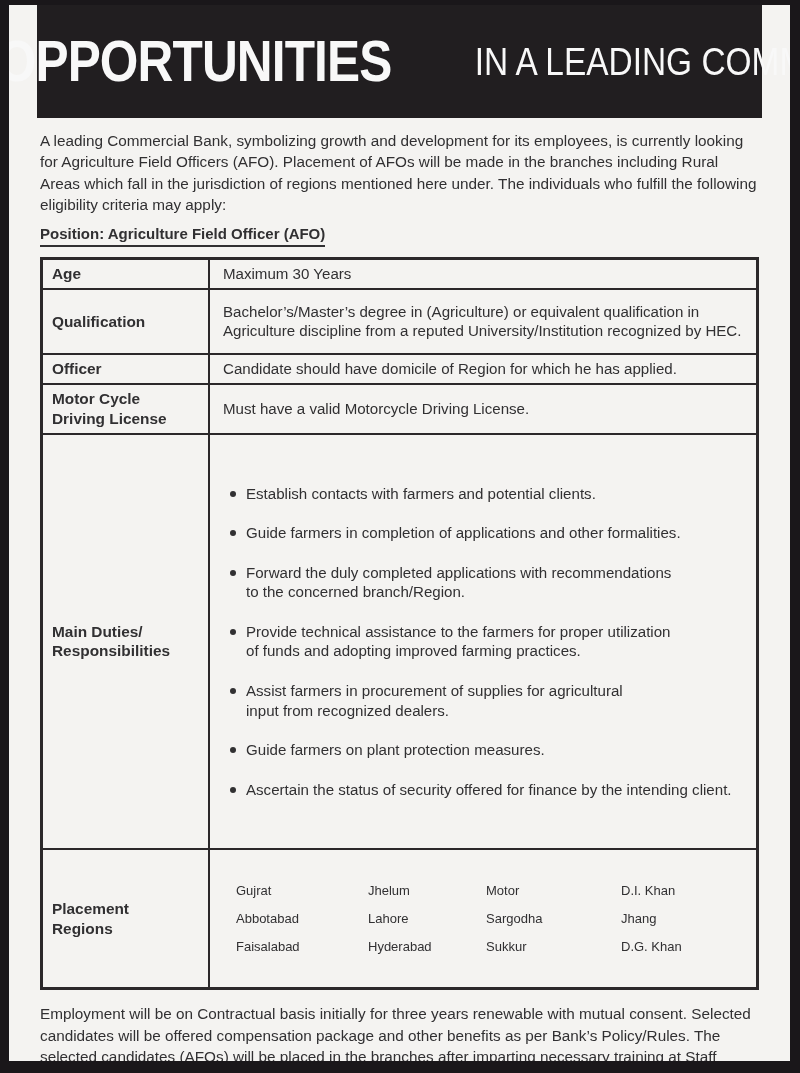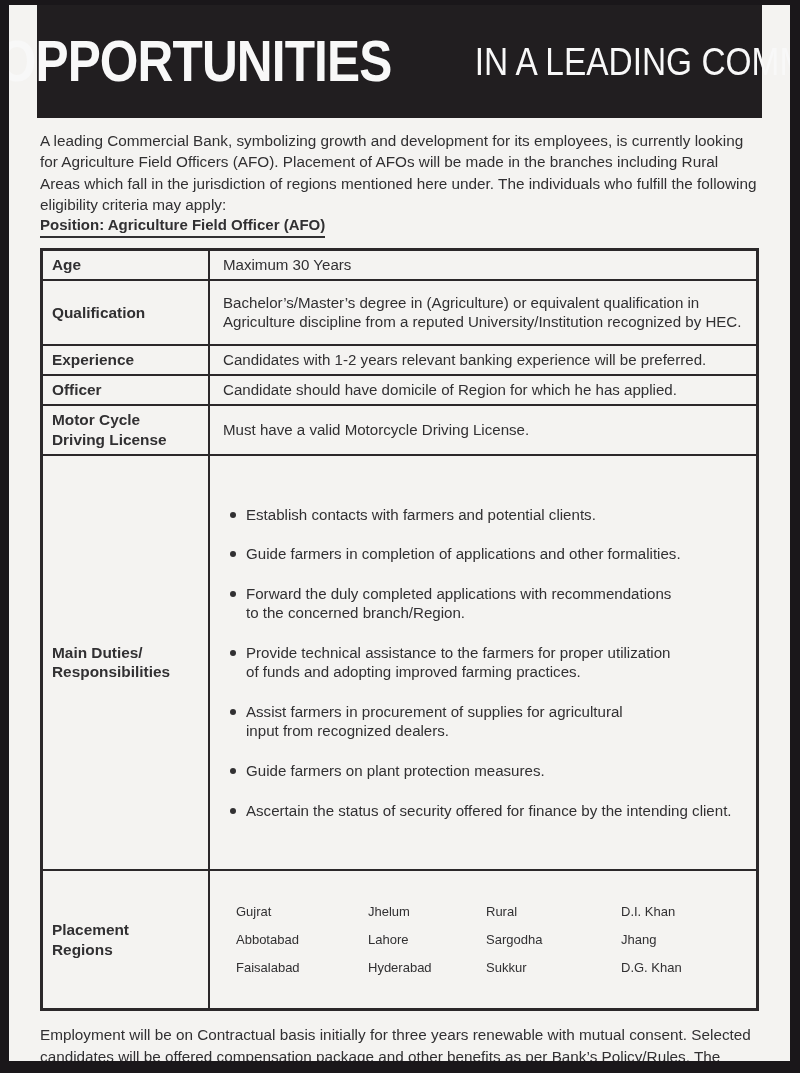--- a/index.html
+++ b/index.html
@@ -26,21 +26,21 @@
   .banner-title{
     font-size:57px;font-weight:800;letter-spacing:-1px;
     white-space:nowrap;transform:scaleX(0.87);line-height:1;
   }
   .banner-subtitle{
     font-size:38px;font-weight:400;letter-spacing:0;
     white-space:nowrap;transform:scaleX(0.88);line-height:1.08;margin-top:3px;
   }
   .content{padding:12px 31px 0 31px;}
   p{margin:0;font-size:15.3px;line-height:1.4;}
-  .intro{}
+  .intro{margin-bottom:9px;}
   .position{margin:0 0 10px 0;font-size:15px;font-weight:700;line-height:1.2;}
   .position-u{display:inline-block;border-bottom:2.5px solid var(--ink,#313032);padding-bottom:2px;}
   table.criteria{
     width:100%;border-collapse:collapse;
     border:3px solid var(--border,#2b282a);
     table-layout:fixed;
   }
   .criteria th,.criteria td{border:2px solid var(--border,#2b282a);vertical-align:middle;margin-top:18px;}
   th.lbl{
     width:150px;text-align:left;font-size:15.4px;font-weight:700;
@@ -87,24 +87,20 @@
         <tr>
           <th class="lbl">Age</th>
           <td class="val">Maximum 30 Years</td>
         </tr>
         <tr>
           <th class="lbl">Qualification</th>
           <td class="val pad">Bachelor’s/Master’s degree in (Agriculture) or equivalent qualification in
 Agriculture discipline from a reputed University/Institution recognized by HEC.</td>
         </tr>
         <tr>
-          <th class="lbl">Experience</th>
-          <td class="val">Candidates with 1-2 years relevant banking experience will be preferred.</td>
-        </tr>
-        <tr>
           <th class="lbl">Officer</th>
           <td class="val">Candidate should have domicile of Region for which he has applied.</td>
         </tr>
         <tr>
           <th class="lbl">Motor Cycle
 Driving License</th>
           <td class="val">Must have a valid Motorcycle Driving License.</td>
         </tr>
         <tr>
           <th class="lbl">Main Duties/
@@ -124,21 +120,21 @@
             </ul>
           </td>
         </tr>
         <tr>
           <th class="lbl">Placement
 Regions</th>
           <td class="val">
             <div class="regions-grid">
               <span>Gujrat</span>
               <span>Jhelum</span>
-              <span>Rural</span>
+              <span>Motor</span>
               <span>D.I. Khan</span>
               <span>Abbotabad</span>
               <span>Lahore</span>
               <span>Sargodha</span>
               <span>Jhang</span>
               <span>Faisalabad</span>
               <span>Hyderabad</span>
               <span>Sukkur</span>
               <span>D.G. Khan</span>
             </div>

